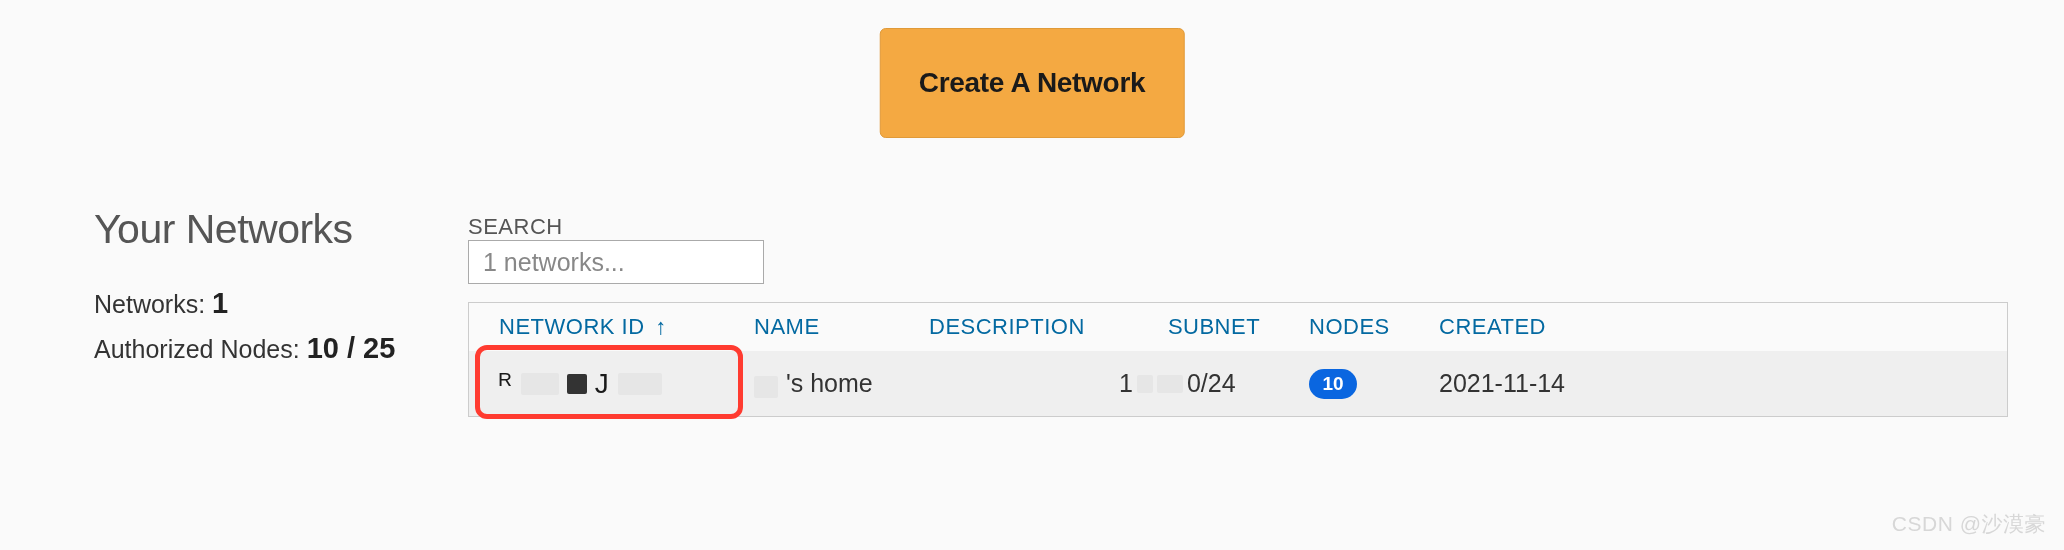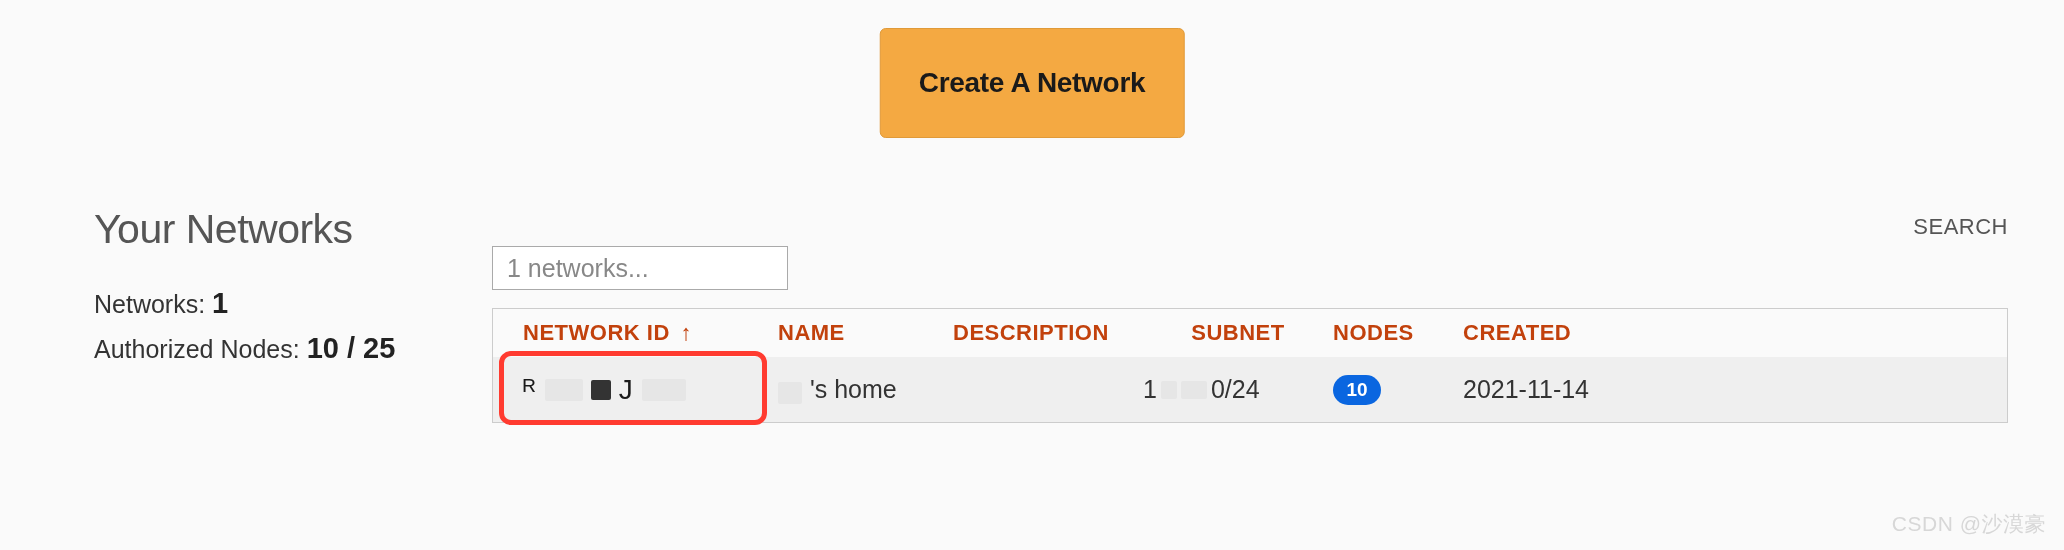--- a/index.html
+++ b/index.html
@@ -28,21 +28,21 @@
       border-radius: 6px;
       cursor: pointer;
       letter-spacing: -0.3px;
     }
     .content {
       position: absolute;
       top: 206px;
       left: 94px;
       right: 56px;
       display: flex;
-      gap: 58px;
+      gap: 34px;
     }
     .left-col {
       flex: 0 0 340px;
     }
     .heading {
       font-size: 41px;
       font-weight: 300;
       color: #555;
       letter-spacing: -0.5px;
       margin-bottom: 34px;
@@ -59,22 +59,20 @@
       color: #222;
     }
     .right-col {
       flex: 1;
       padding-top: 8px;
     }
     .search-label {
       font-size: 22px;
       color: #555;
       letter-spacing: 0.5px;
-      margin-bottom: 6px;
-      text-align: right;
     }
     .search-input {
       width: 296px;
       height: 44px;
       border: 1px solid #aaa;
       padding: 0 14px;
       font-size: 25px;
       color: #333;
       background: #fff;
     }
@@ -85,23 +83,22 @@
       margin-top: 18px;
       border: 1px solid #ccc;
       width: 100%;
     }
     .thead {
       display: flex;
       align-items: center;
       height: 48px;
       padding: 0 0 0 30px;
       font-size: 22px;
-      color: #c2410c;
+      color: #0369a1;
       letter-spacing: 0.5px;
-      font-weight: bold;
     }
     .tbody-row {
       display: flex;
       align-items: center;
       height: 65px;
       padding: 0 0 0 30px;
       background: #efefef;
       font-size: 25px;
       color: #333;
     }

